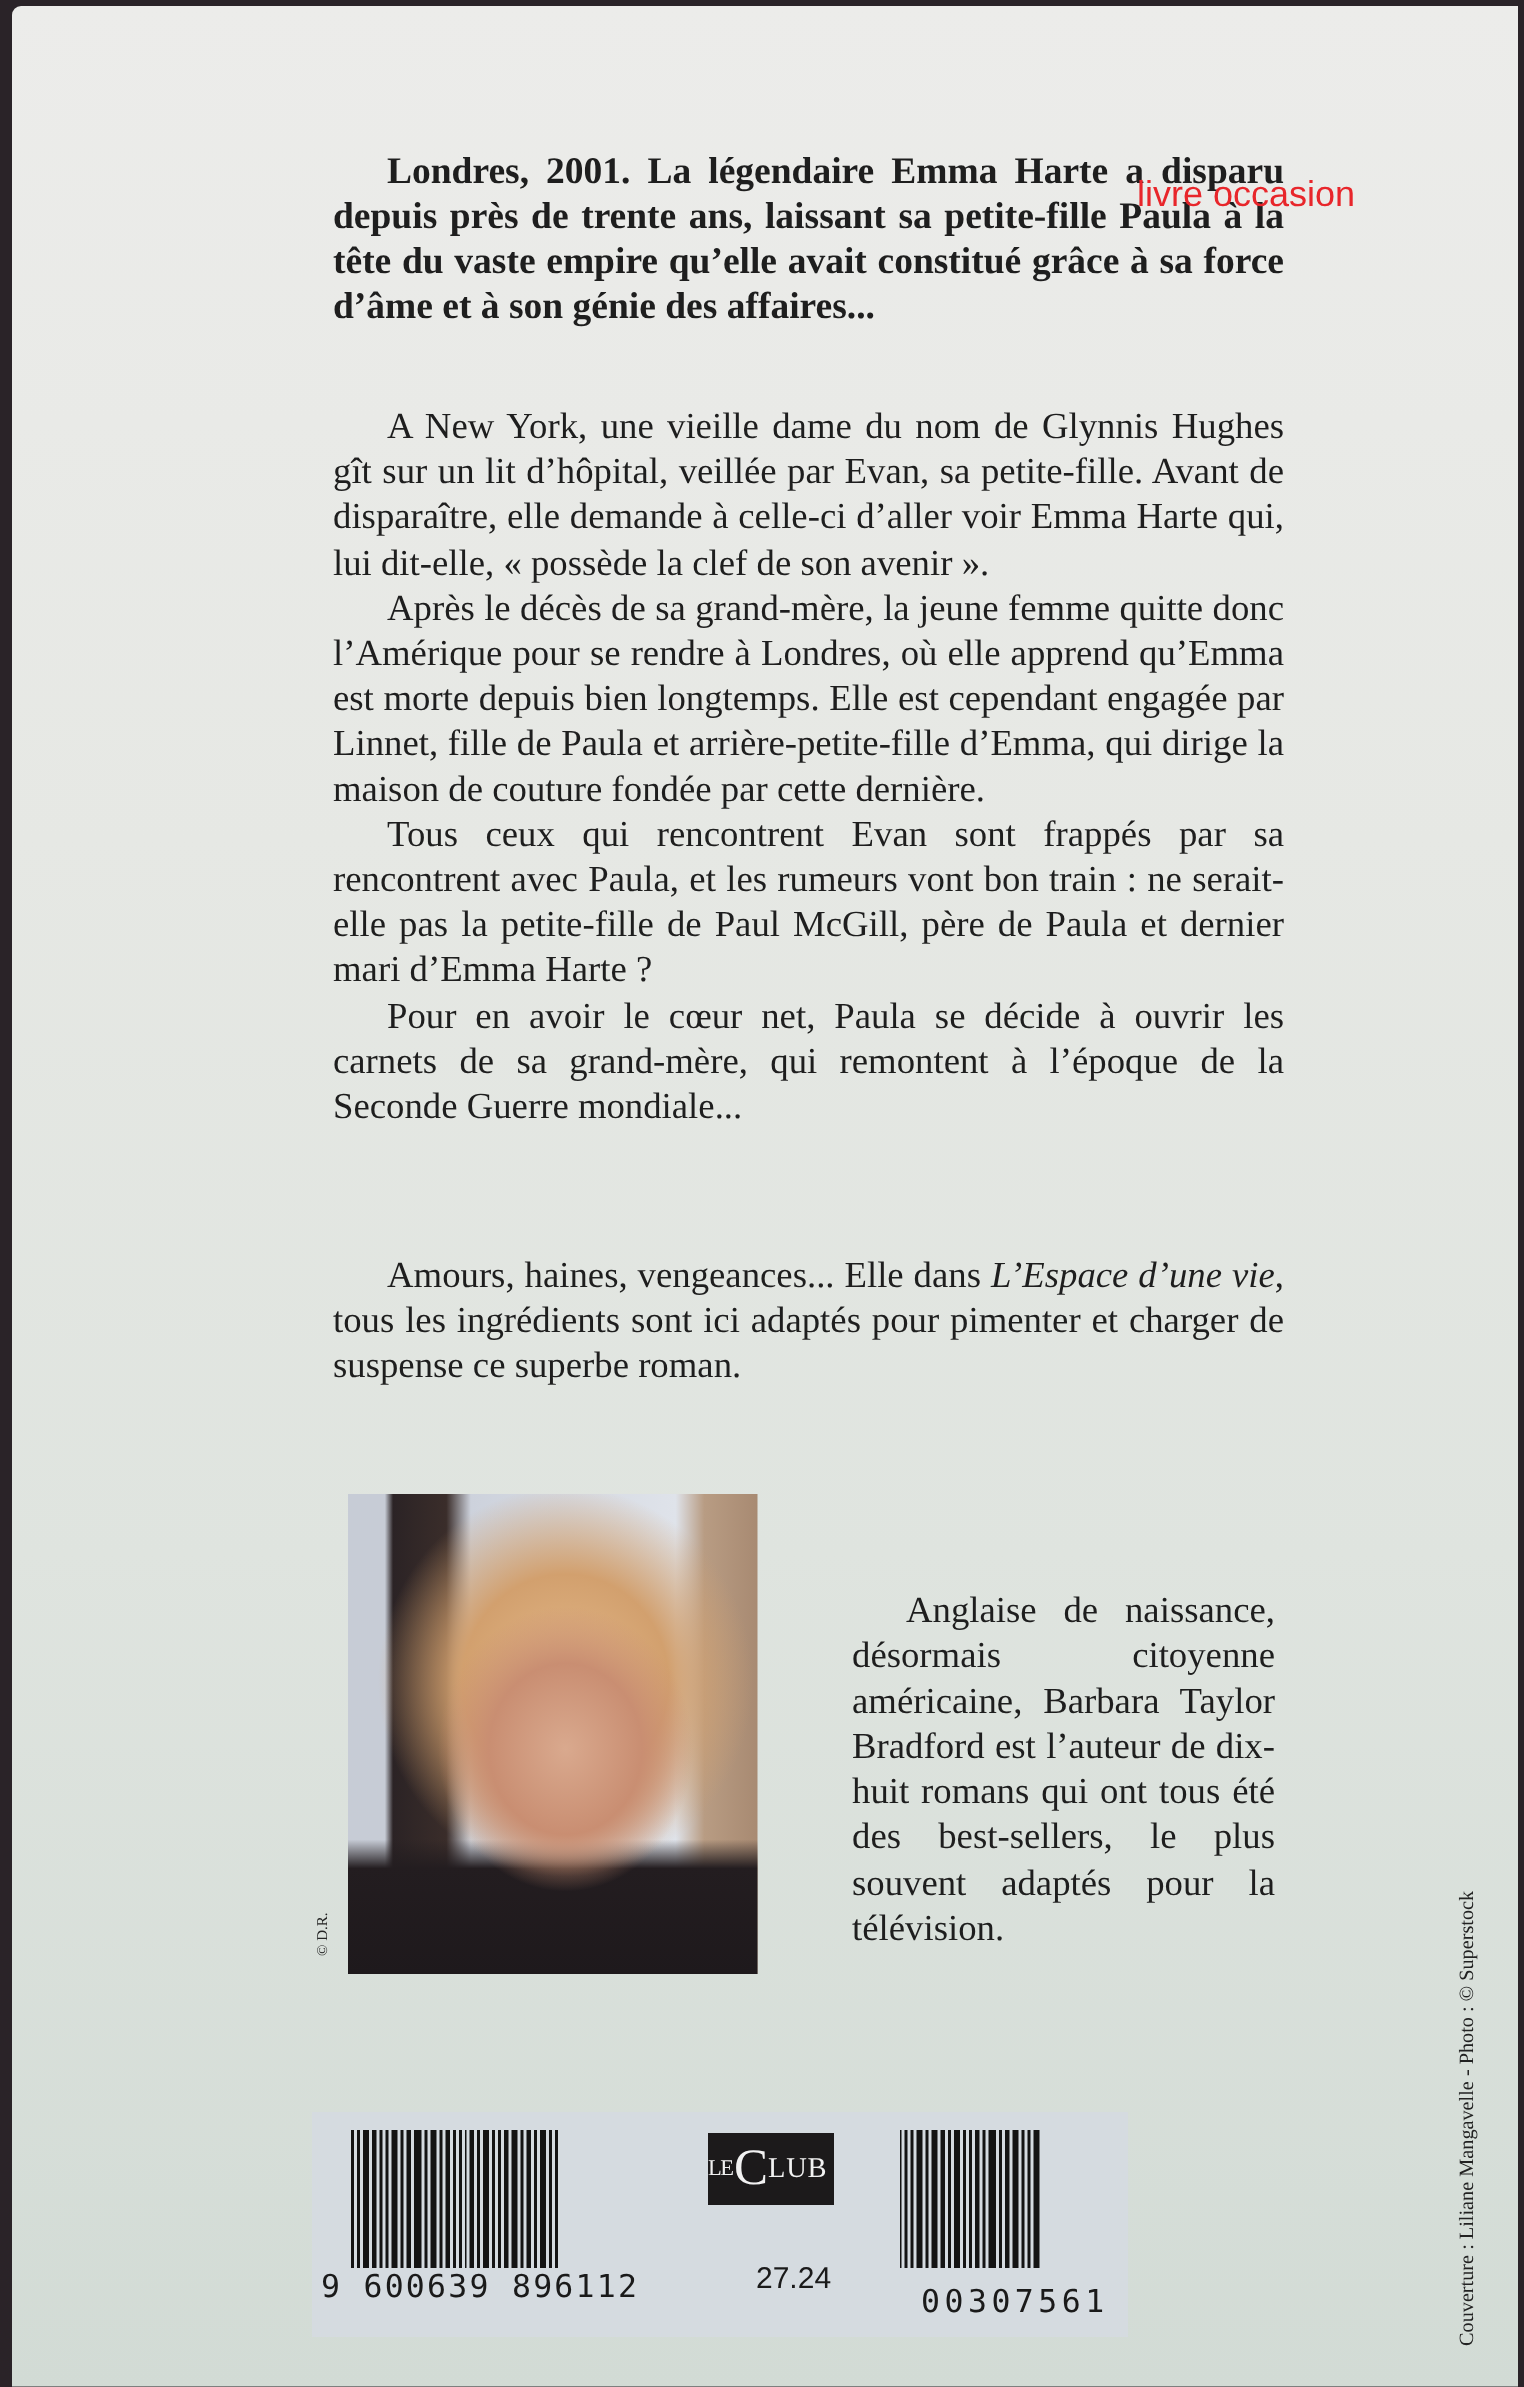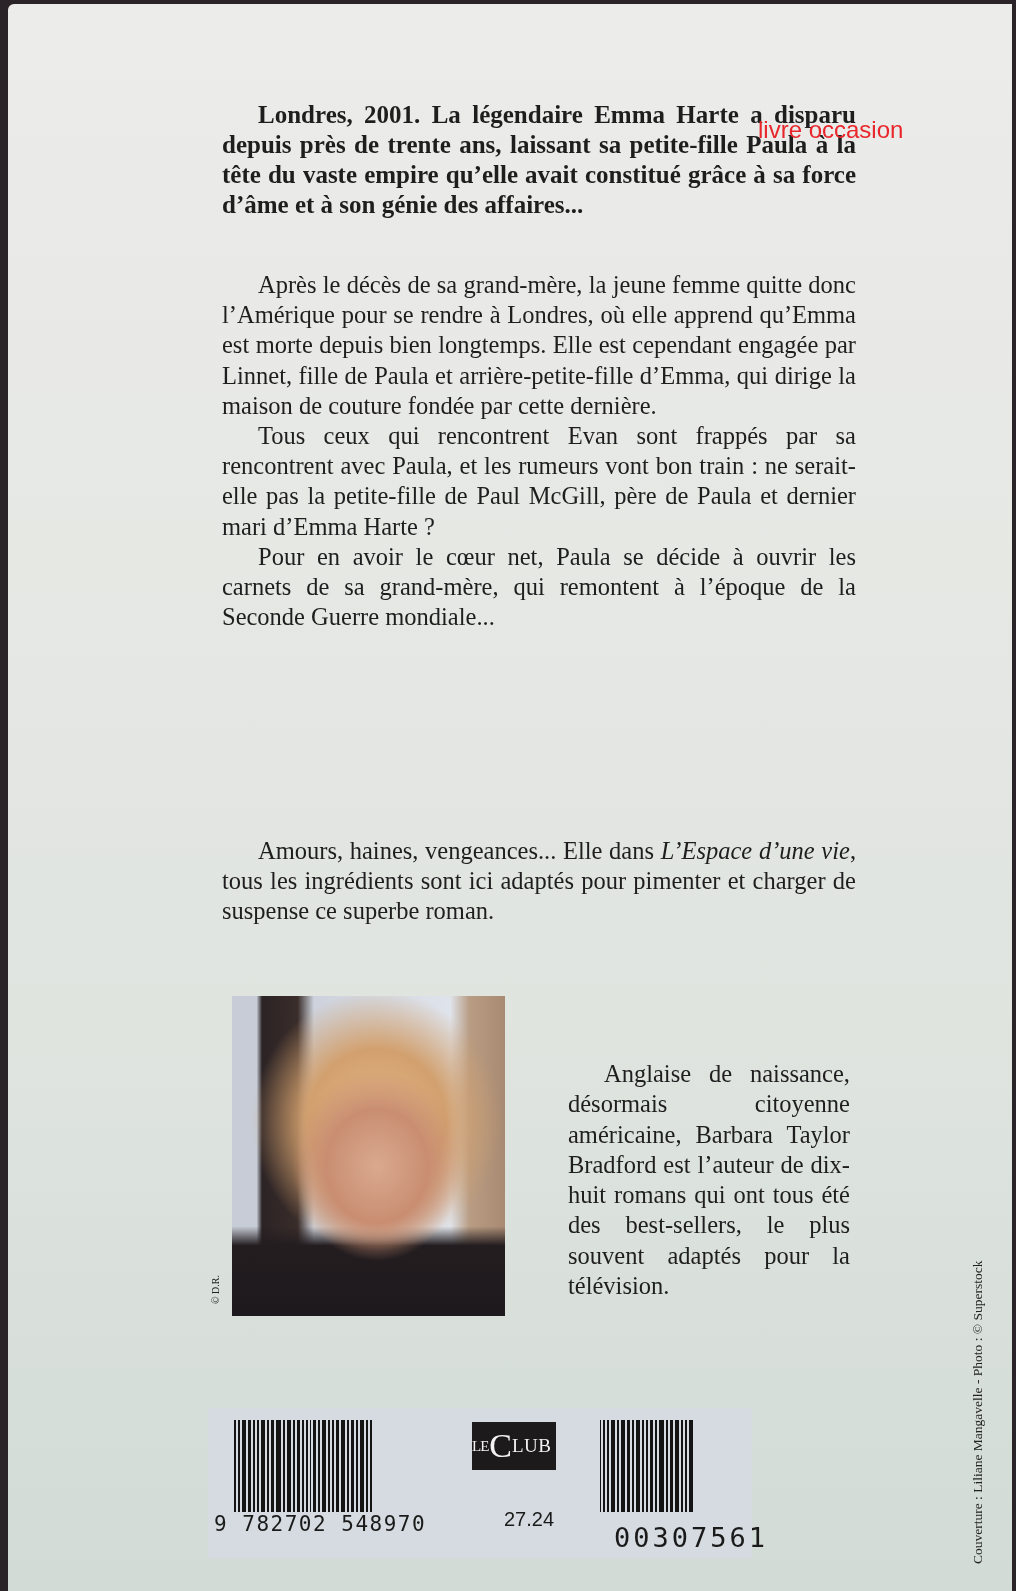--- a/index.html
+++ b/index.html
@@ -67,21 +67,21 @@
     }
     .barcode span { display: block; background: #141414; height: 100%; margin-right: 2px; }
     .isbn-bars { left: 26px; top: 12px; height: 92px; }
     .issn-bars { left: 392px; top: 12px; height: 92px; }
     .isbn-number {
       position: absolute; left: 6px; top: 104px;
       font-family: "DejaVu Sans Mono", monospace; font-size: 21px; color: #1a1a1a; letter-spacing: 1.5px;
     }
     .issn-number {
       position: absolute; left: 406px; top: 114px;
-      font-family: "DejaVu Sans Mono", monospace; font-size: 27px; color: #1a1a1a; letter-spacing: 3px;
+      font-family: "DejaVu Sans Mono", monospace; font-size: 21px; color: #1a1a1a; letter-spacing: 3px;
     }
     .logo {
       position: absolute; left: 264px; top: 14px; width: 84px; height: 48px;
       background: #1c1a1b; color: #f2f2f2;
       display: flex; align-items: center; 
       font-family: "Liberation Serif", serif;
     }
     .logo .le { font-size: 15px; letter-spacing: -1px; margin-right: 1px; }
     .logo .c { font-size: 34px; line-height: 1; }
     .logo .lub { font-size: 19px; letter-spacing: 0.5px; }
@@ -93,20 +93,21 @@
 </head>
 <body>
 
 <div class="cover">
 
   <div class="text-block lead">Londres, 2001. La légendaire Emma Harte a disparu depuis près de trente ans, laissant sa petite-fille Paula à la tête du vaste empire qu’elle avait constitué grâce à sa force d’âme et à son génie des affaires...</div>
 
   <div class="watermark">livre occasion</div>
 
   <div class="text-block summary">
+    <p>A New York, une vieille dame du nom de Glynnis Hughes gît sur un lit d’hôpital, veillée par Evan, sa petite-fille. Avant de disparaître, elle demande à celle-ci d’aller voir Emma Harte qui, lui dit-elle, « possède la clef de son avenir ».</p>
     <p>Après le décès de sa grand-mère, la jeune femme quitte donc l’Amérique pour se rendre à Londres, où elle apprend qu’Emma est morte depuis bien longtemps. Elle est cependant engagée par Linnet, fille de Paula et arrière-petite-fille d’Emma, qui dirige la maison de couture fondée par cette dernière.</p>
     <p>Tous ceux qui rencontrent Evan sont frappés par sa rencontrent avec Paula, et les rumeurs vont bon train : ne serait-elle pas la petite-fille de Paul McGill, père de Paula et dernier mari d’Emma Harte ?</p>
     <p>Pour en avoir le cœur net, Paula se décide à ouvrir les carnets de sa grand-mère, qui remontent à l’époque de la Seconde Guerre mondiale...</p>
   </div>
 
   <div class="text-block teaser">
     <p><span>Amours, haines, vengeances... Elle dans </span><em>L’Espace d’une vie</em><span>, tous les ingrédients sont ici adaptés pour pimenter et charger de suspense ce superbe roman.</span></p>
   </div>
 
   <div class="photo" title="Portrait of Barbara Taylor Bradford"></div>
@@ -144,21 +145,21 @@
         <span style="width:2px"></span>
         <span style="width:3px"></span>
         <span style="width:4px"></span>
         <span style="width:2px"></span>
         <span style="width:3px"></span>
         <span style="width:2px"></span>
         <span style="width:4px"></span>
         <span style="width:2px"></span>
         <span style="width:2px"></span>
     </div>
-    <div class="isbn-number">9 782702 548970</div>
+    <div class="isbn-number">9 600639 896112</div>
 
     <div class="logo">
       <span class="le">LE</span>
         <span class="c">C</span>
         <span class="lub">LUB</span>
     </div>
     <div class="price">27.24</div>
 
     <div class="barcode issn-bars">
       <span style="width:1px"></span>

